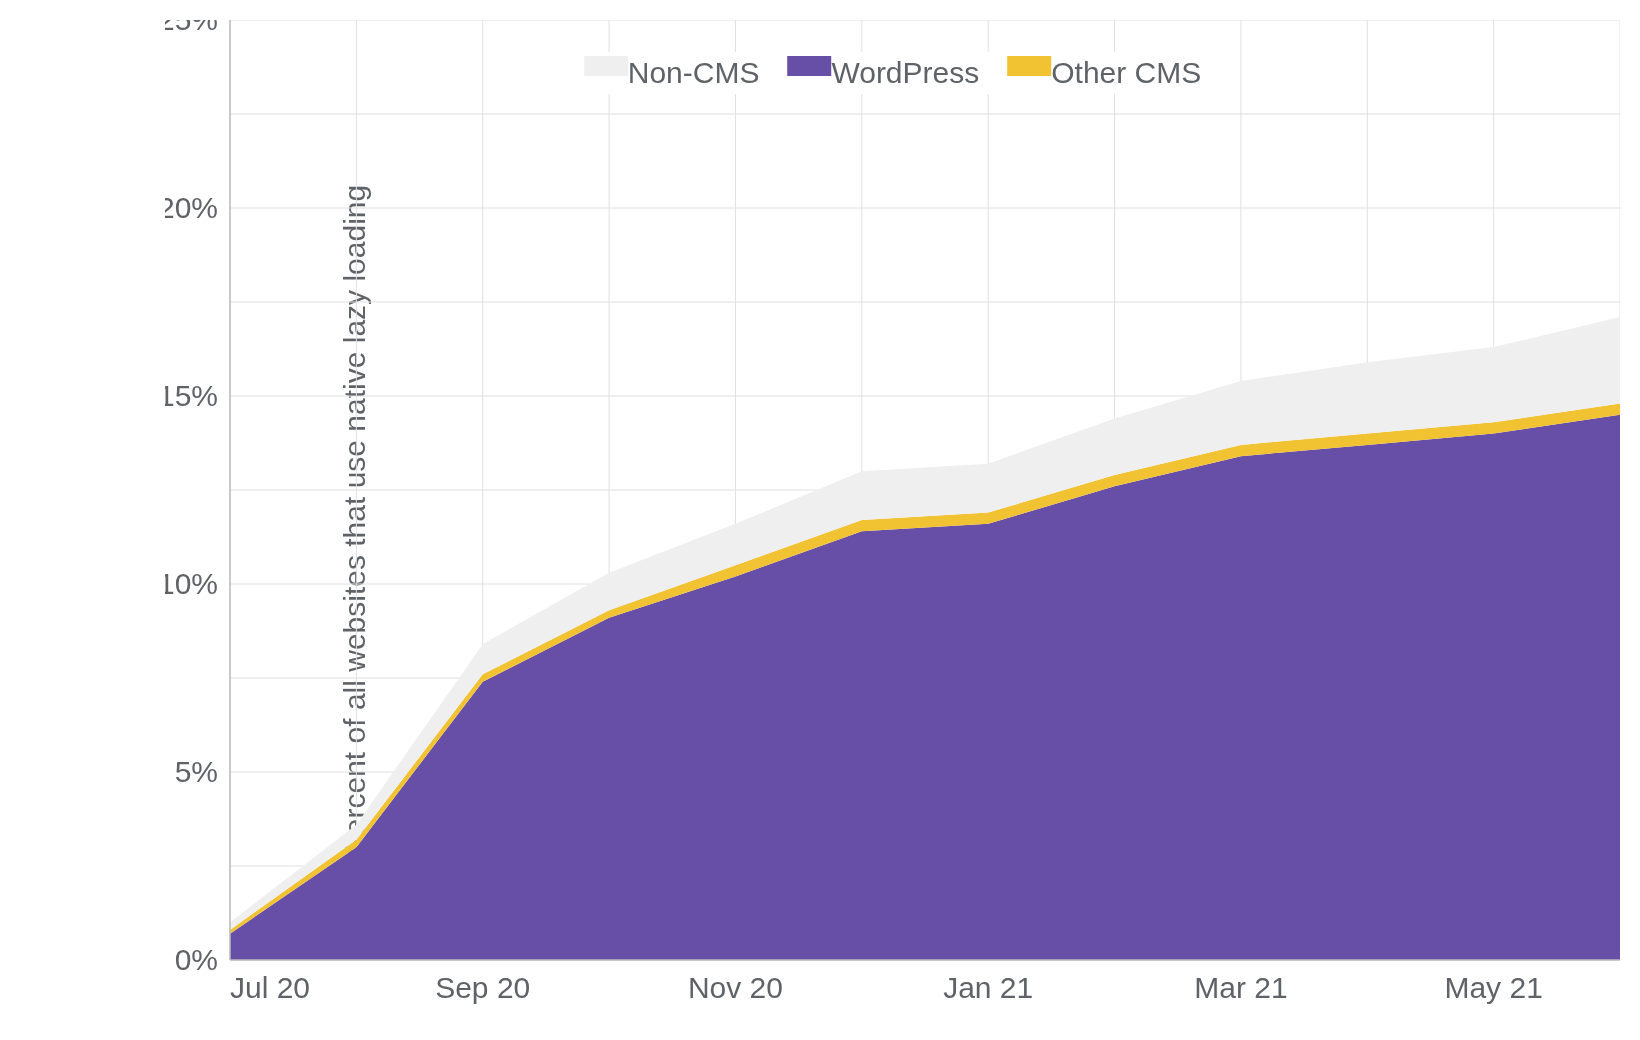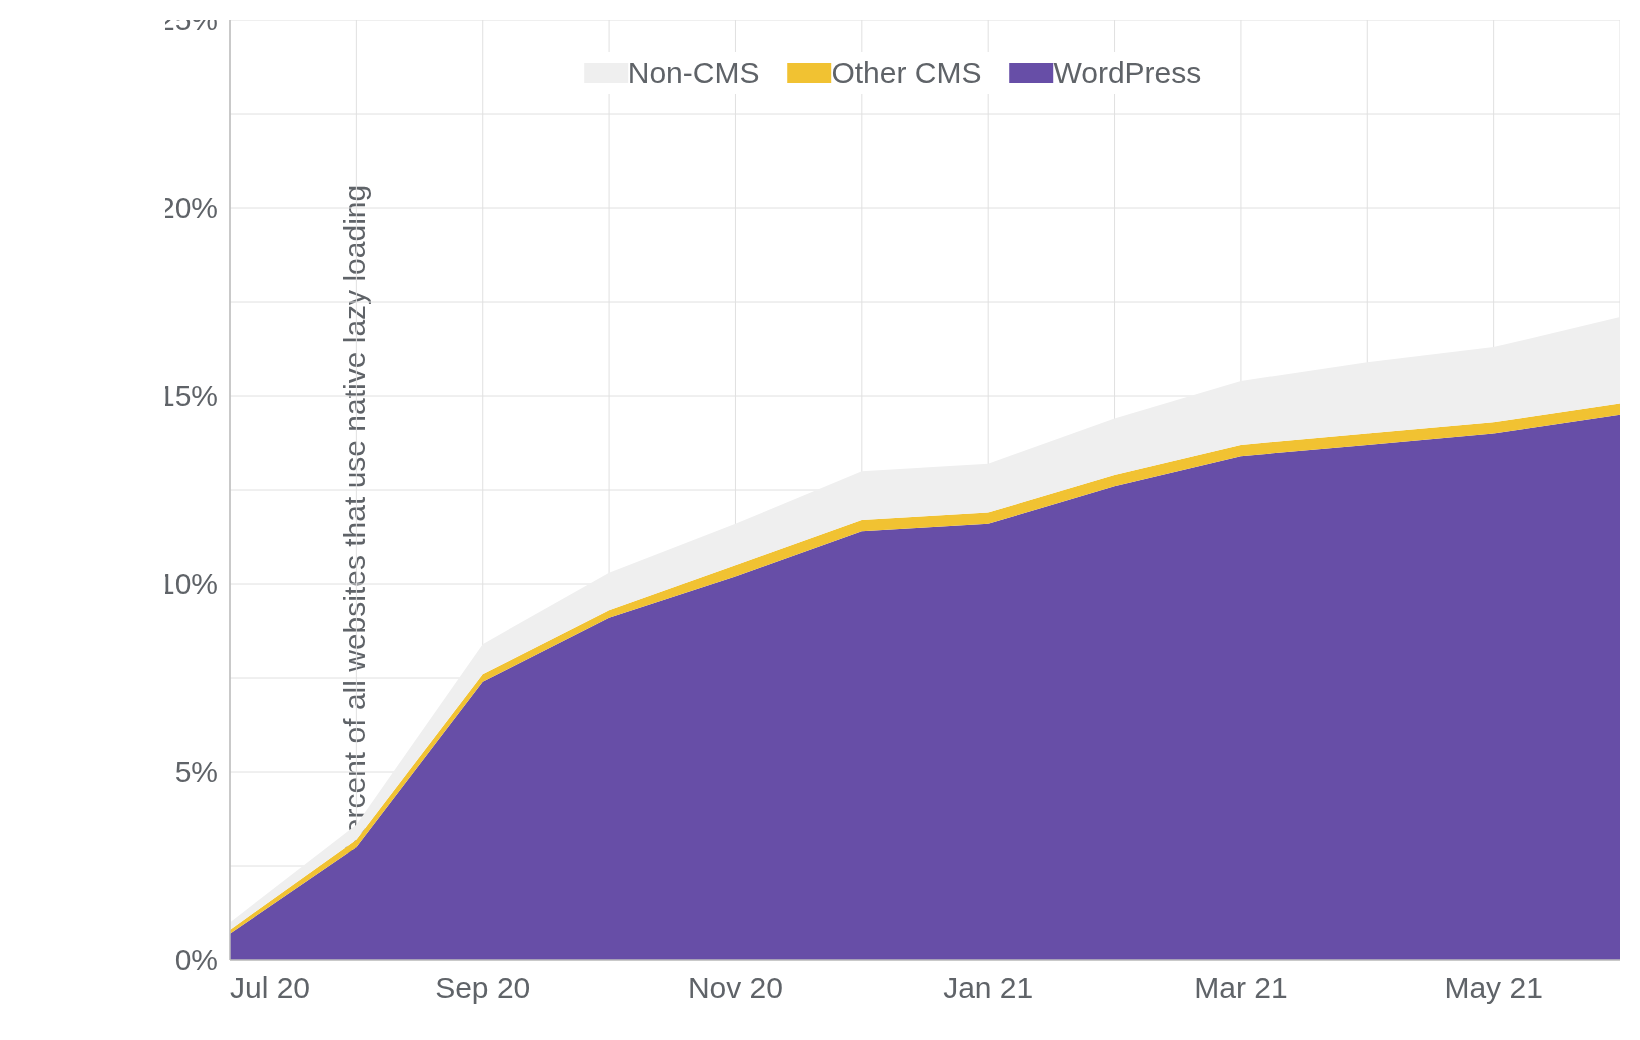--- a/index.html
+++ b/index.html
@@ -48,21 +48,21 @@
     display: flex;
     gap: 28px;
     align-items: center;
     background: #ffffff;
     padding: 4px 8px;
     font-size: 30px;
     color: #5f6368;
   }
   .legend-item {
     display: flex;
-    align-items: center;
+    align-items: flex-start;
   }
   .swatch {
     width: 44px;
     height: 20px;
   }
 </style>
 </head>
 <body>
 
 <div class="chart-wrap">
@@ -112,23 +112,23 @@
         <text x="1075.909090909091" y="978" text-anchor="middle" class="tick-label">Mar 21</text>
         <text x="1328.6363636363635" y="978" text-anchor="middle" class="tick-label">May 21</text>
       </svg>
 
     <div class="legend">
       <div class="legend-item">
         <span class="swatch" style="background:#efefef;"></span>
         <span>Non-CMS</span>
       </div>
       <div class="legend-item">
+        <span class="swatch" style="background:#674ea7;"></span>
+        <span>WordPress</span>
+      </div>
+      <div class="legend-item">
         <span class="swatch" style="background:#f1c232;"></span>
         <span>Other CMS</span>
-      </div>
-      <div class="legend-item">
-        <span class="swatch" style="background:#674ea7;"></span>
-        <span>WordPress</span>
       </div>
     </div>
   </div>
 
 </div>
 
 </body></html>

